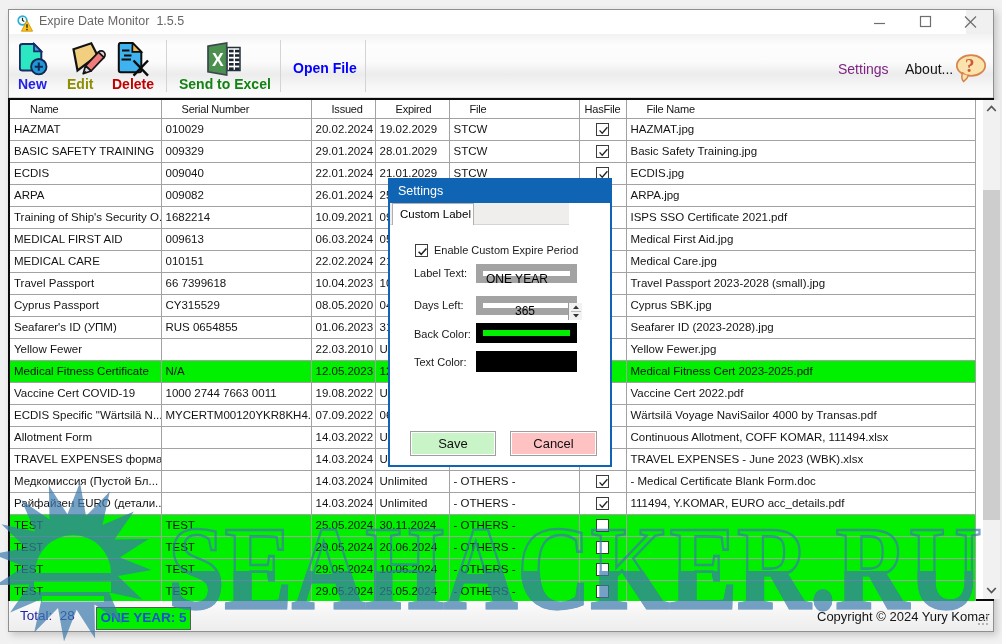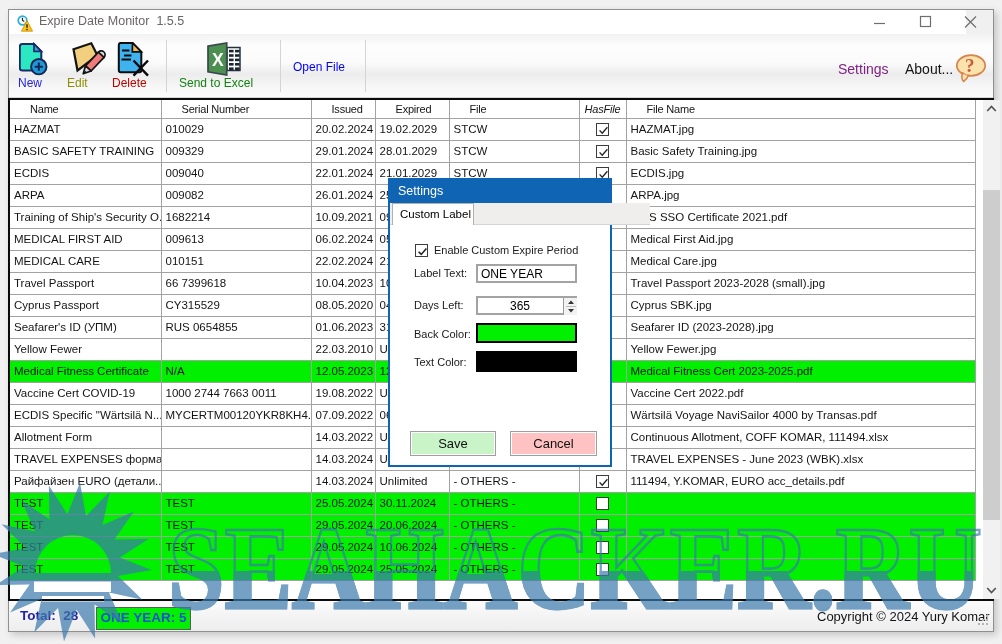--- a/index.html
+++ b/index.html
@@ -10,48 +10,48 @@
 #win{left:8px;top:9px;width:986px;height:623px;border:1px solid #8f8f8f;
   background:#F0F0F0;box-shadow:3px 3px 7px rgba(0,0,0,0.18);}
 
 #titlebar{left:9px;top:10px;width:957px;height:24px;background:#fff;}
 #apptitle{left:30px;top:4px;font-size:12.5px;color:#6b6666;}
 .wbtn{color:#6e6e6e;}
 
 #toolbar{left:9px;top:34px;width:984px;height:64px;
   background:linear-gradient(180deg,#f2f2f2 0,#fdfdfd 18%,#fbfbfb 45%,#ececec 64%,#f7f7f7 84%,#fcfcfc 100%);
   border-bottom:1px solid #d8d8d8;}
-.tbtxt{position:absolute;font-weight:normal;font-size:12px;}
+.tbtxt{position:absolute;font-weight:bold;font-size:14px;}
 .tsep{position:absolute;top:6px;height:52px;width:1px;background:#d4d4d4;}
 
 #grid{left:8px;top:98px;width:986px;height:503px;border:2px solid #0b0b0b;background:#fff;}
 #dtable{border-collapse:collapse;table-layout:fixed;width:965px;}
 #dtable td,#dtable th{border-right:1px solid #a2a2a2;border-bottom:1px solid #a2a2a2;
   overflow:hidden;white-space:nowrap;font-size:11.5px;font-weight:normal;color:#141414;
   padding:0 0 0 4px;text-align:left;height:22px;}
 #dtable th{height:18px;padding-left:20px;font-size:11px;letter-spacing:-0.2px;}
-#dtable th.c,#dtable td.c{padding:0;text-align:center;font-style:italic;}
+#dtable th.c,#dtable td.c{padding:0;text-align:center;}
 #dtable tr.g td{background:#00f000;}
 .cb{display:inline-block;width:13px;height:13px;border:1px solid #3c3c3c;background:#fff;
   vertical-align:middle;line-height:9px;}
 
 #vsb{left:973px;top:0;width:17px;height:499px;background:#f1f1f1;}
 #vsbthumb{left:0;top:90px;width:17px;height:330px;background:#cdcdcd;}
 
 #status{left:9px;top:601px;width:984px;height:30px;
   background:linear-gradient(#fbfbfb,#ededed);}
 
 #dlg{left:388px;top:178px;width:224px;height:289px;border:2px solid #0f64b4;background:#fff;z-index:6;}
 #dlgtitle{left:0;top:0;width:220px;height:23px;background:#0f64b4;color:#fff;
   font-size:12.5px;line-height:23px;padding-left:8px;}
-#tabstrip{left:0;top:23px;width:260px;height:22px;background:#efeeec;border-bottom:1px solid #d4d4d4;}
+#tabstrip{left:0;top:23px;width:179px;height:22px;background:#efeeec;border-bottom:1px solid #d4d4d4;}
 #tab1{left:2px;top:0;width:82px;white-space:nowrap;height:22px;background:#fff;border:1px solid #b0b0b0;border-bottom:none;
   font-size:11.5px;line-height:21px;padding-left:7px;}
 .dlab{position:absolute;font-size:11px;color:#1a1a1a;}
-.dinp{position:absolute;left:86px;width:101px;border:2px solid #a3a3a3;background:#fff;font-size:12px;}
+.dinp{position:absolute;left:86px;width:101px;border:7px solid #a3a3a3;background:#fff;font-size:12px;}
 
 #wm{left:0;top:0;width:1002px;height:644px;z-index:9;pointer-events:none;}
 </style></head>
 <body>
 <div id="page">
 
 <div class="abs" id="win"></div>
 
 <div class="abs" id="titlebar">
   <svg class="abs" style="left:8px;top:5px" width="16" height="18" viewBox="0 0 16 18">
@@ -201,21 +201,21 @@
             <td>09.09.2026</td>
             <td>STCW</td>
             <td class="c"><span class="cb"><svg width="13" height="13" viewBox="0 0 13 13">
                   <path d="M2.6 6.4 L5.2 9.2 L10.4 3.2" fill="none" stroke="#222" stroke-width="1.3"></path>
                 </svg></span></td>
             <td>ISPS SSO Certificate 2021.pdf</td>
           </tr>
 <tr>
             <td>MEDICAL FIRST AID</td>
             <td>009613</td>
-            <td>06.02.2024</td>
+            <td>06.03.2024</td>
             <td>05.02.2026</td>
             <td>MED</td>
             <td class="c"><span class="cb"><svg width="13" height="13" viewBox="0 0 13 13">
                   <path d="M2.6 6.4 L5.2 9.2 L10.4 3.2" fill="none" stroke="#222" stroke-width="1.3"></path>
                 </svg></span></td>
             <td>Medical First Aid.jpg</td>
           </tr>
 <tr>
             <td>MEDICAL CARE</td>
             <td>010151</td>
@@ -318,20 +318,31 @@
 <tr>
             <td>TRAVEL EXPENSES форма</td>
             <td></td>
             <td>14.03.2024</td>
             <td>Unlimited</td>
             <td>- OTHERS -</td>
             <td class="c"><span class="cb"><svg width="13" height="13" viewBox="0 0 13 13">
                   <path d="M2.6 6.4 L5.2 9.2 L10.4 3.2" fill="none" stroke="#222" stroke-width="1.3"></path>
                 </svg></span></td>
             <td>TRAVEL EXPENSES - June 2023 (WBK).xlsx</td>
+          </tr>
+<tr>
+            <td>Медкомиссия (Пустой Бл...</td>
+            <td></td>
+            <td>14.03.2024</td>
+            <td>Unlimited</td>
+            <td>- OTHERS -</td>
+            <td class="c"><span class="cb"><svg width="13" height="13" viewBox="0 0 13 13">
+                  <path d="M2.6 6.4 L5.2 9.2 L10.4 3.2" fill="none" stroke="#222" stroke-width="1.3"></path>
+                </svg></span></td>
+            <td>- Medical Certificate Blank Form.doc</td>
           </tr>
 <tr>
             <td>Райфайзен EURO (детали...</td>
             <td></td>
             <td>14.03.2024</td>
             <td>Unlimited</td>
             <td>- OTHERS -</td>
             <td class="c"><span class="cb"><svg width="13" height="13" viewBox="0 0 13 13">
                   <path d="M2.6 6.4 L5.2 9.2 L10.4 3.2" fill="none" stroke="#222" stroke-width="1.3"></path>
                 </svg></span></td>
@@ -380,21 +391,21 @@
           <path d="M1.2 6 L5.5 1.5 L9.8 6" fill="none" stroke="#555" stroke-width="1.7"></path>
         </svg>
     <div class="abs" id="vsbthumb"></div>
     <svg class="abs" style="left:3px;top:486px" width="11" height="8" viewBox="0 0 11 8">
           <path d="M1.2 2 L5.5 6.5 L9.8 2" fill="none" stroke="#555" stroke-width="1.7"></path>
         </svg>
   </div>
 </div>
 
 <div class="abs" id="status">
-  <div class="abs" style="left:11px;top:7px;font-size:13.5px;font-weight:bold;color:#2323a8;">Total:&nbsp; 28</div>
+  <div class="abs" style="left:11px;top:7px;font-size:13.5px;font-weight:normal;color:#2323a8;">Total:&nbsp; 28</div>
   <div class="abs" style="left:87px;top:6px;width:95px;height:23px;background:#00f000;border:1px solid #5a5a5a;
        font-size:13.5px;font-weight:bold;color:#1d4ed8;text-align:center;line-height:20px;">ONE YEAR: 5</div>
   <div class="abs" style="left:808px;top:8px;font-size:13px;color:#141414;">Copyright © 2024 Yury Komar</div>
   <svg class="abs" style="left:969px;top:14px" width="12" height="12" viewBox="0 0 12 12">
     <g fill="#b5b5b5">
           <rect x="8" y="8" width="2" height="2"></rect>
           <rect x="8" y="4" width="2" height="2"></rect>
           <rect x="4" y="8" width="2" height="2"></rect>
           <rect x="8" y="0" width="2" height="2"></rect>
           <rect x="0" y="8" width="2" height="2"></rect>

